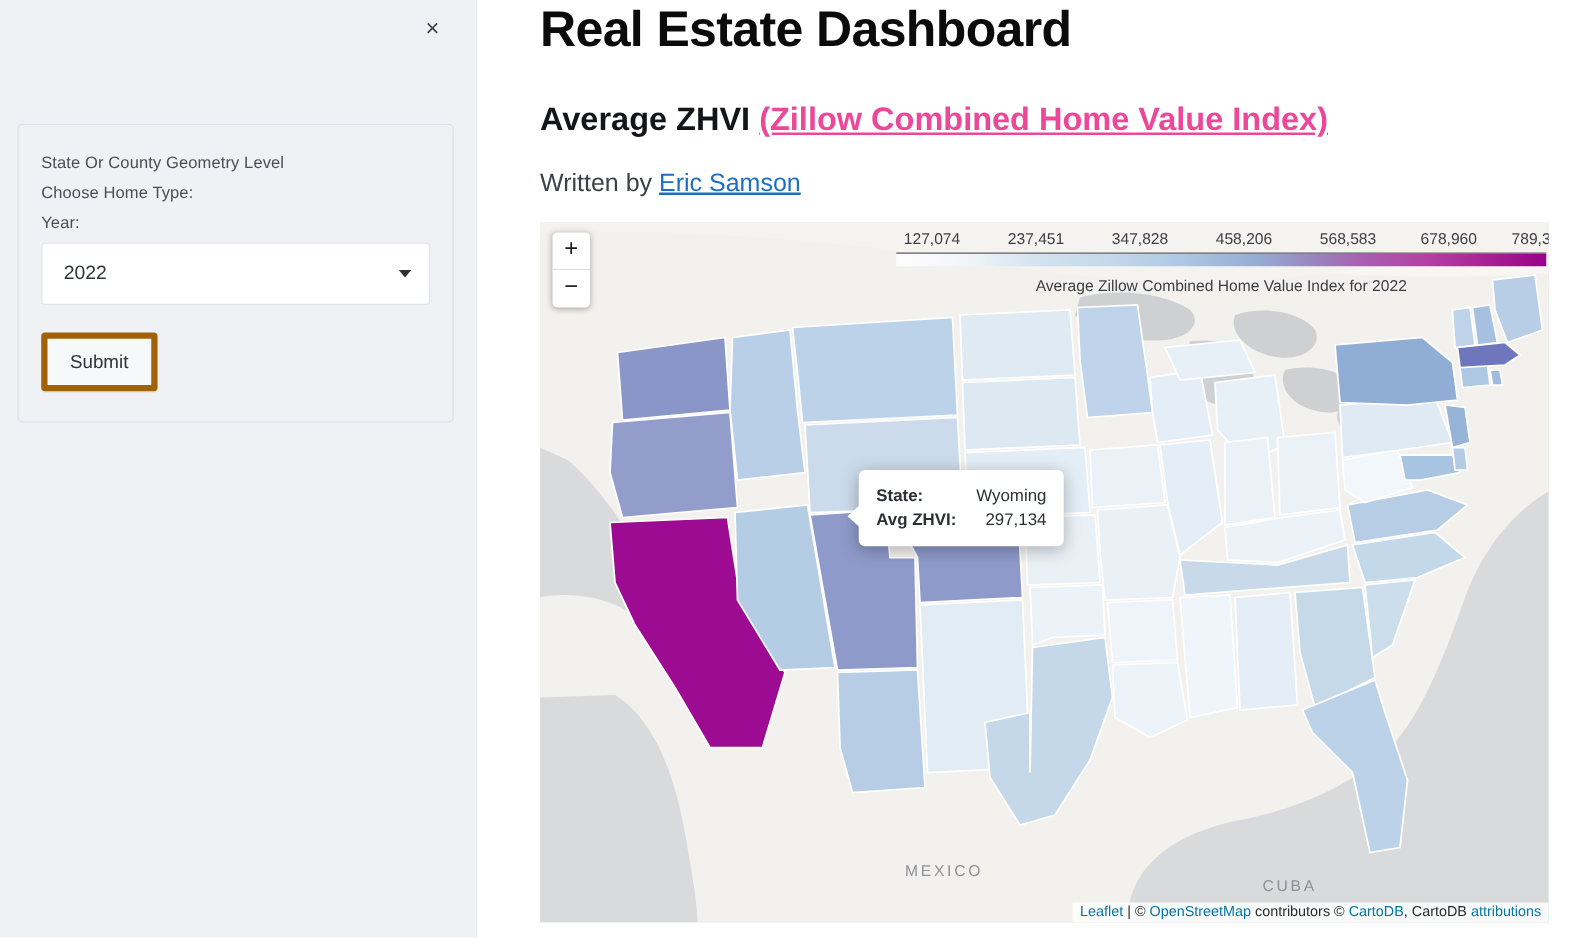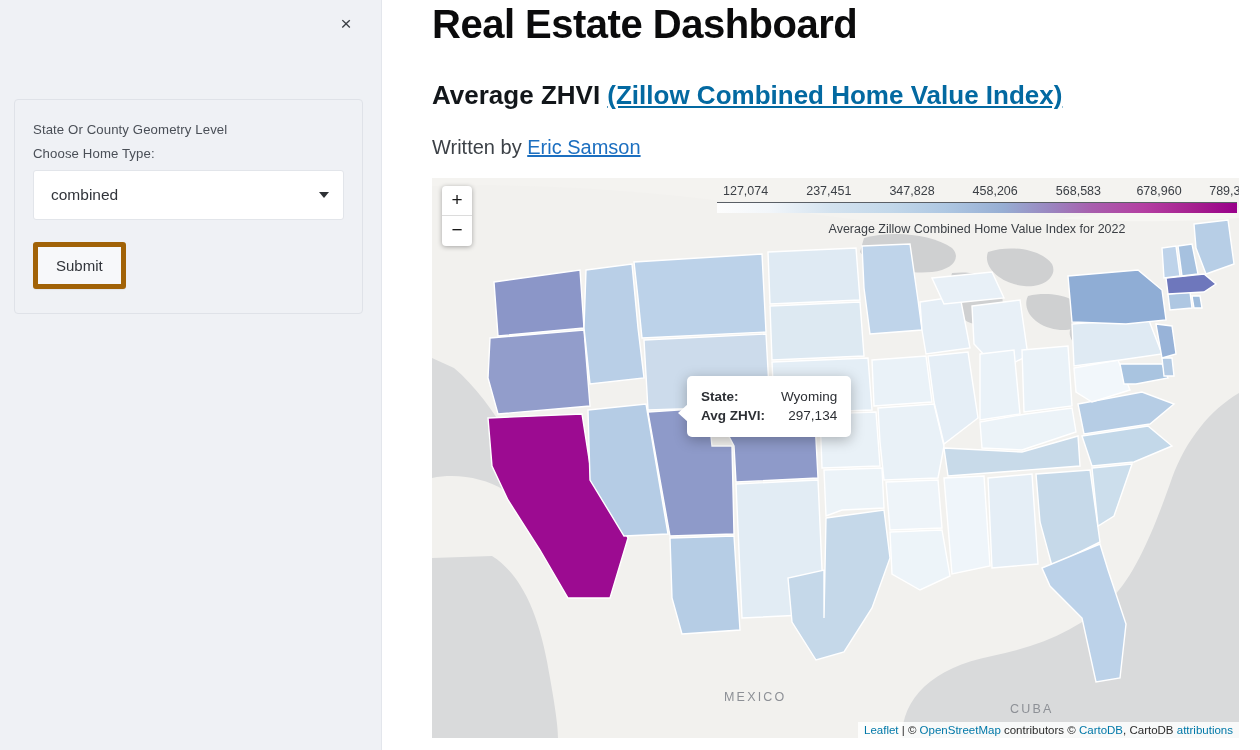--- a/index.html
+++ b/index.html
@@ -83,21 +83,21 @@
     position: absolute; left: 50px; top: 2px;
     font-size: 40px; font-weight: bold; color: #0b0b0c;
     letter-spacing: -.5px;
   }
   .subtitle {
     position: absolute; left: 50px; top: 80px;
     font-size: 26px; font-weight: bold; color: #12161a;
     white-space: nowrap;
   }
   .subtitle a {
-    color: #0369a1; text-decoration: underline;
+    color: #ec4899; text-decoration: underline;
   }
   .byline {
     position: absolute; left: 50px; top: 136px;
     font-size: 20px; color: #3c4147;
   }
   .byline a { color: #1c6fc0; text-decoration: underline; }
 
   
   .map {
     position: absolute; left: 50px; top: 178px;
@@ -218,26 +218,29 @@
     <button class="close-btn">×</button>
 
     <div class="form-card">
 
       <div>
         <div class="field-label">State Or County Geometry Level</div>
       </div>
 
       <div>
         <div class="field-label">Choose Home Type:</div>
+      </div>
+
+      <div>
+        <div class="field-label">Year:</div>
         <div class="select-box">
-          <span class="sel-value">combined</span>
+          <span class="sel-value">2022</span>
           <span class="caret"></span>
         </div>
       </div>
-
 
       <button class="submit-btn">Submit</button>
     </div>
   </div>
 
   <div class="main">
 
     <h1 class="page-title">Real Estate Dashboard</h1>
 
     <h2 class="subtitle">

